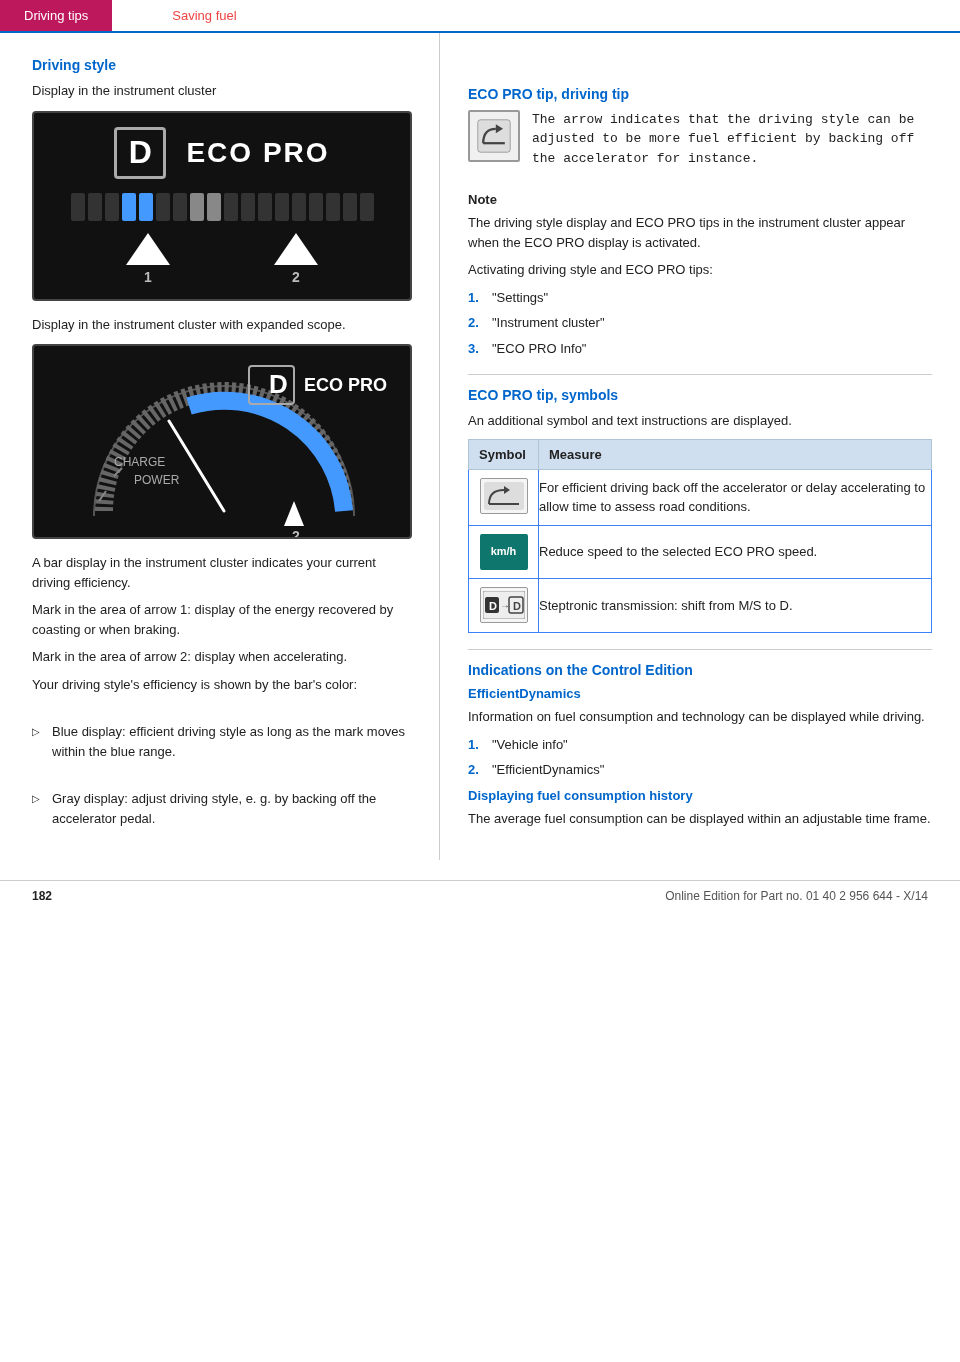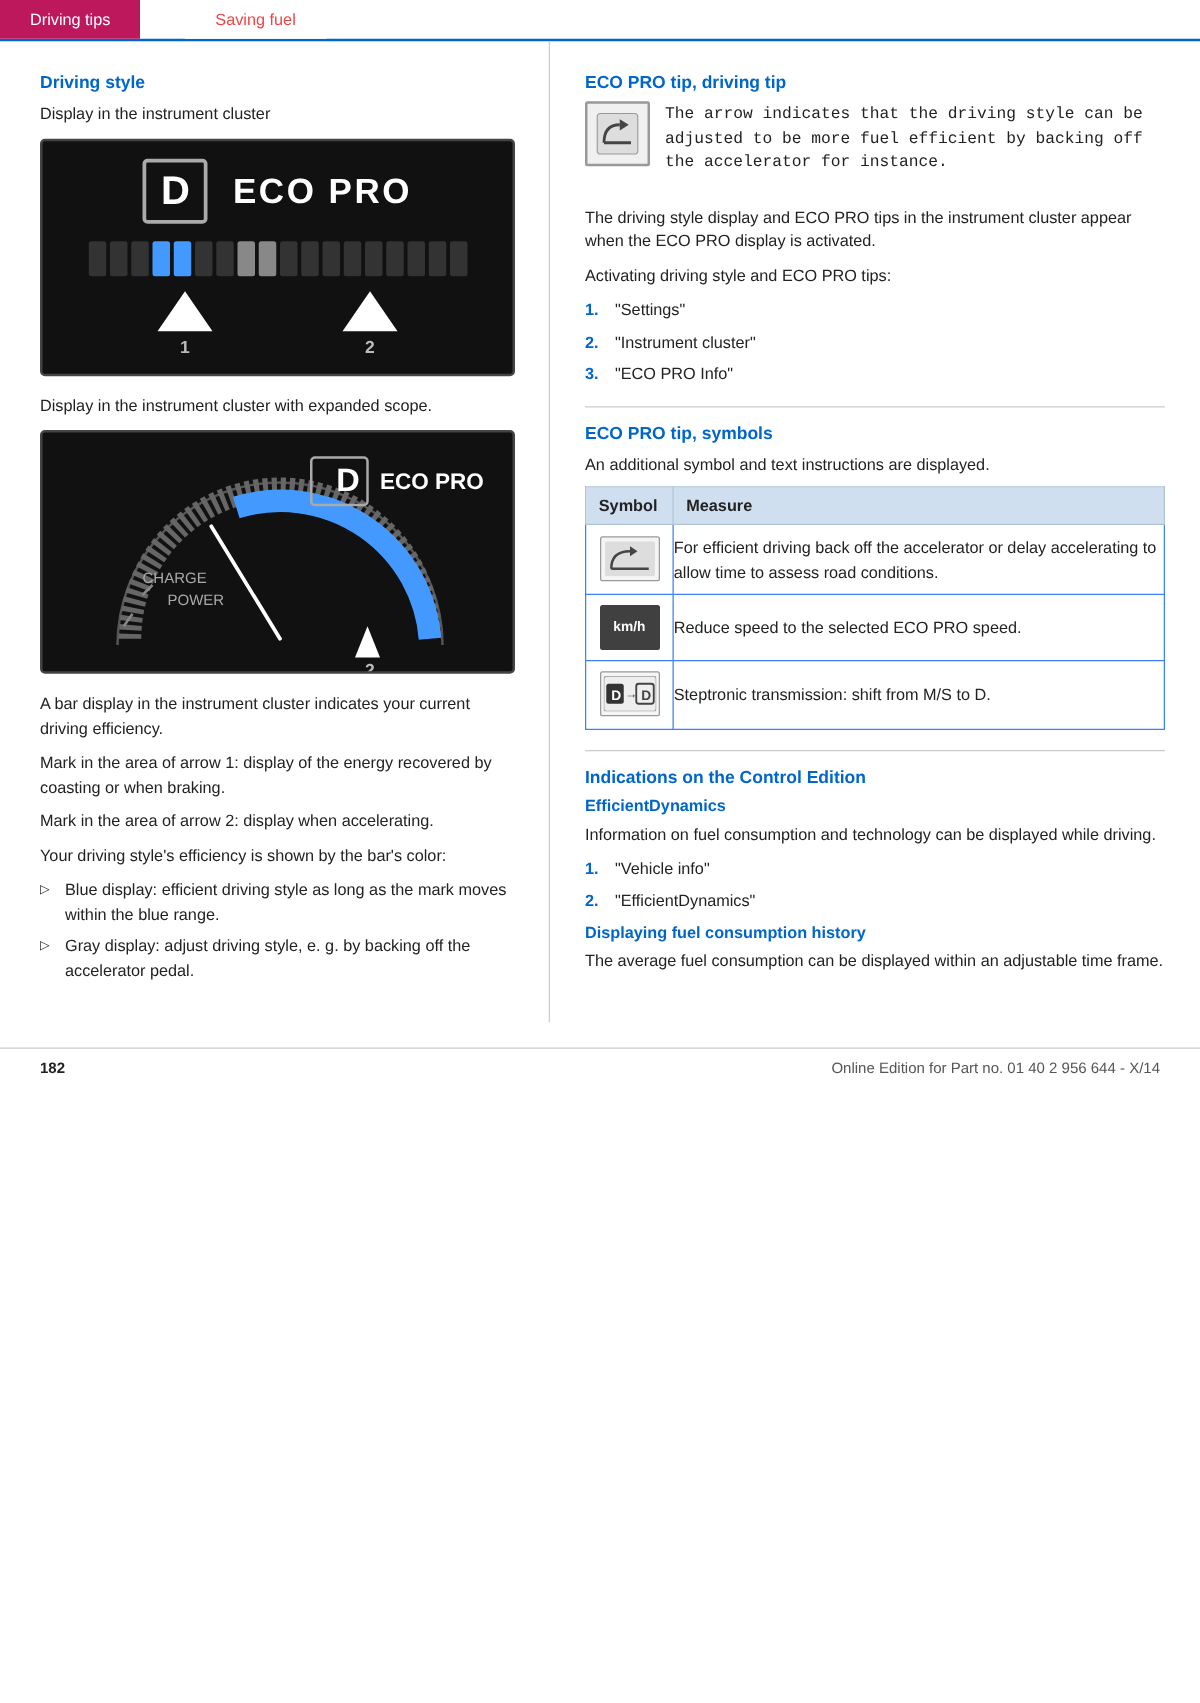--- a/index.html
+++ b/index.html
@@ -30,20 +30,21 @@
     .top-tab.inactive {
       background: #fff;
       color: #ef4444;
       margin-left: 36px;
     }
 
     
     .main-content {
       display: flex;
       padding: 0;
+      align-items: flex-end;
     }
 
     
     .left-col {
       width: 440px;
       padding: 24px 24px 24px 32px;
       border-right: 1px solid #ccc;
     }
 
     
@@ -188,20 +189,21 @@
     
     .bullet-list {
       list-style: none;
       margin: 8px 0 8px 0;
     }
     .bullet-list li {
       padding-left: 20px;
       position: relative;
       margin-bottom: 6px;
       line-height: 1.5;
+      margin-top: 28px;
     }
     .bullet-list li::before {
       content: '▷';
       position: absolute;
       left: 0;
       color: #222;
       font-size: 10px;
       top: 2px;
     }
 
@@ -295,21 +297,21 @@
       border: 1px solid #999;
       background: #f5f5f5;
       display: inline-flex;
       align-items: center;
       justify-content: center;
       border-radius: 2px;
       font-size: 10px;
     }
 
     .sym-kmh {
-      background: #404040;
+      background: #0f766e;
       color: #fff;
       font-size: 11px;
       font-weight: bold;
       width: 48px;
       height: 36px;
       display: inline-flex;
       align-items: center;
       justify-content: center;
       border-radius: 2px;
     }
@@ -465,20 +467,21 @@
 
           <path d="M 8 28 Q 8 12 22 12" stroke="#444" stroke-width="2.5" fill="none"></path>
           <polygon points="22,7 22,17 30,12" fill="#444"></polygon>
           <line x1="8" y1="28" x2="32" y2="28" stroke="#444" stroke-width="2.5"></line>
         </svg>
       </div>
       <p>The arrow indicates that the driving style can be adjusted to be more fuel efficient by backing off the accelerator for instance.</p>
     </div>
 
     <div class="note-section">
+      <div class="note-title">Note</div>
       <p>The driving style display and ECO PRO tips in the instrument cluster appear when the ECO PRO display is activated.</p>
       <p>Activating driving style and ECO PRO tips:</p>
       <ol class="num-list">
         <li>
             <span class="num">1.</span>
             <span>"Settings"</span>
           </li>
         <li>
             <span class="num">2.</span>
             <span>"Instrument cluster"</span>

